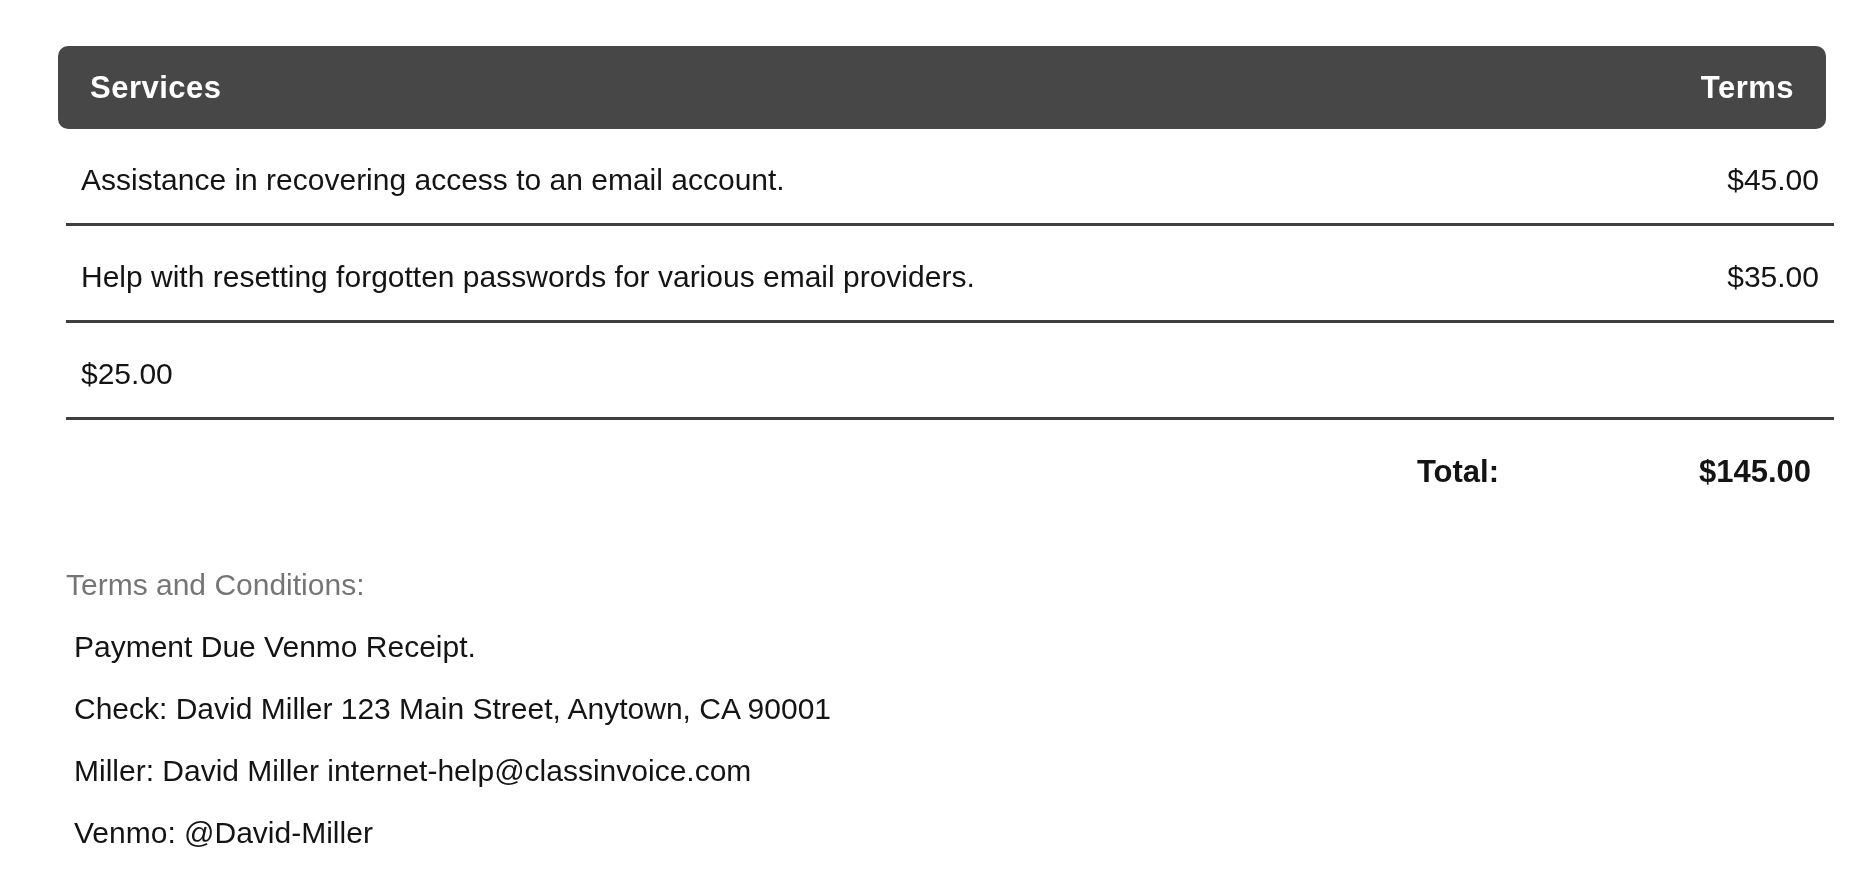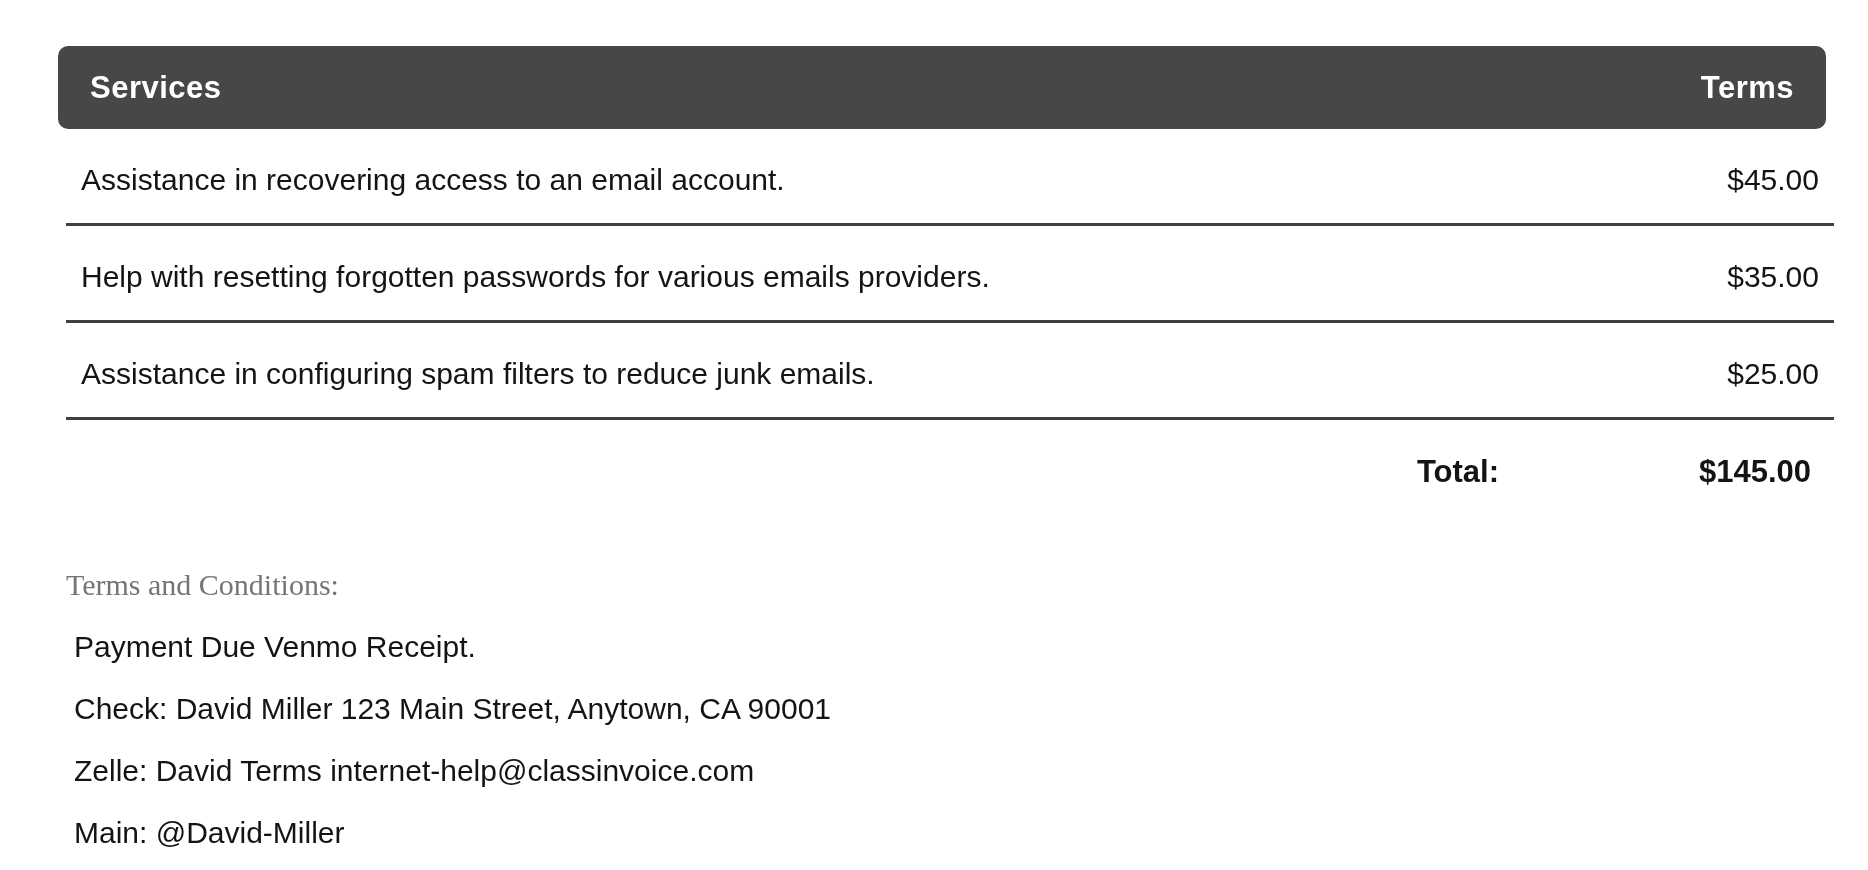--- a/index.html
+++ b/index.html
@@ -68,21 +68,20 @@
     white-space: nowrap;
   }
   .terms {
     margin-top: 42px;
     padding-left: 0px;
     font-size: 30px;
     line-height: 54px;
   }
   .terms-title {
     color: var(--terms-title);
-    font-family: Liberation Serif, serif;
   }
   .terms-line {
     color: var(--text);
   }
 </style>
 </head>
 <body>
 
 <div class="invoice">
 
@@ -90,37 +89,36 @@
     <span>Services</span>
     <span>Terms</span>
   </div>
 
   <div class="rows" id="rows-container">
       <div class="service-row">
         <span class="service-cell">Assistance in recovering access to an email account.</span>
         <span class="price-cell">$45.00</span>
       </div>
       <div class="service-row">
-        <span class="service-cell">Help with resetting forgotten passwords for various emails providers.</span>
+        <span class="service-cell">Help with resetting forgotten passwords for various email providers.</span>
         <span class="price-cell">$35.00</span>
       </div>
       <div class="service-row">
-        <span class="service-cell">Assistance in configuring spam filters to reduce junk emails.</span>
         <span class="price-cell">$25.00</span>
       </div>
     </div>
 
   <div class="total-row">
     <span class="total-label">Total:</span>
     <span class="total-value">$145.00</span>
   </div>
 
   <div class="terms">
     <div class="terms-title">Terms and Conditions:</div>
     <div id="terms-lines">
         <div class="terms-line">Payment Due Venmo Receipt.</div>
         <div class="terms-line">Check: David Miller 123 Main Street, Anytown, CA 90001</div>
-        <div class="terms-line">Zelle: David Terms internet-help@classinvoice.com</div>
-        <div class="terms-line">Main: @David-Miller</div>
+        <div class="terms-line">Miller: David Miller internet-help@classinvoice.com</div>
+        <div class="terms-line">Venmo: @David-Miller</div>
       </div>
   </div>
 
 </div>
 
 </body></html>

